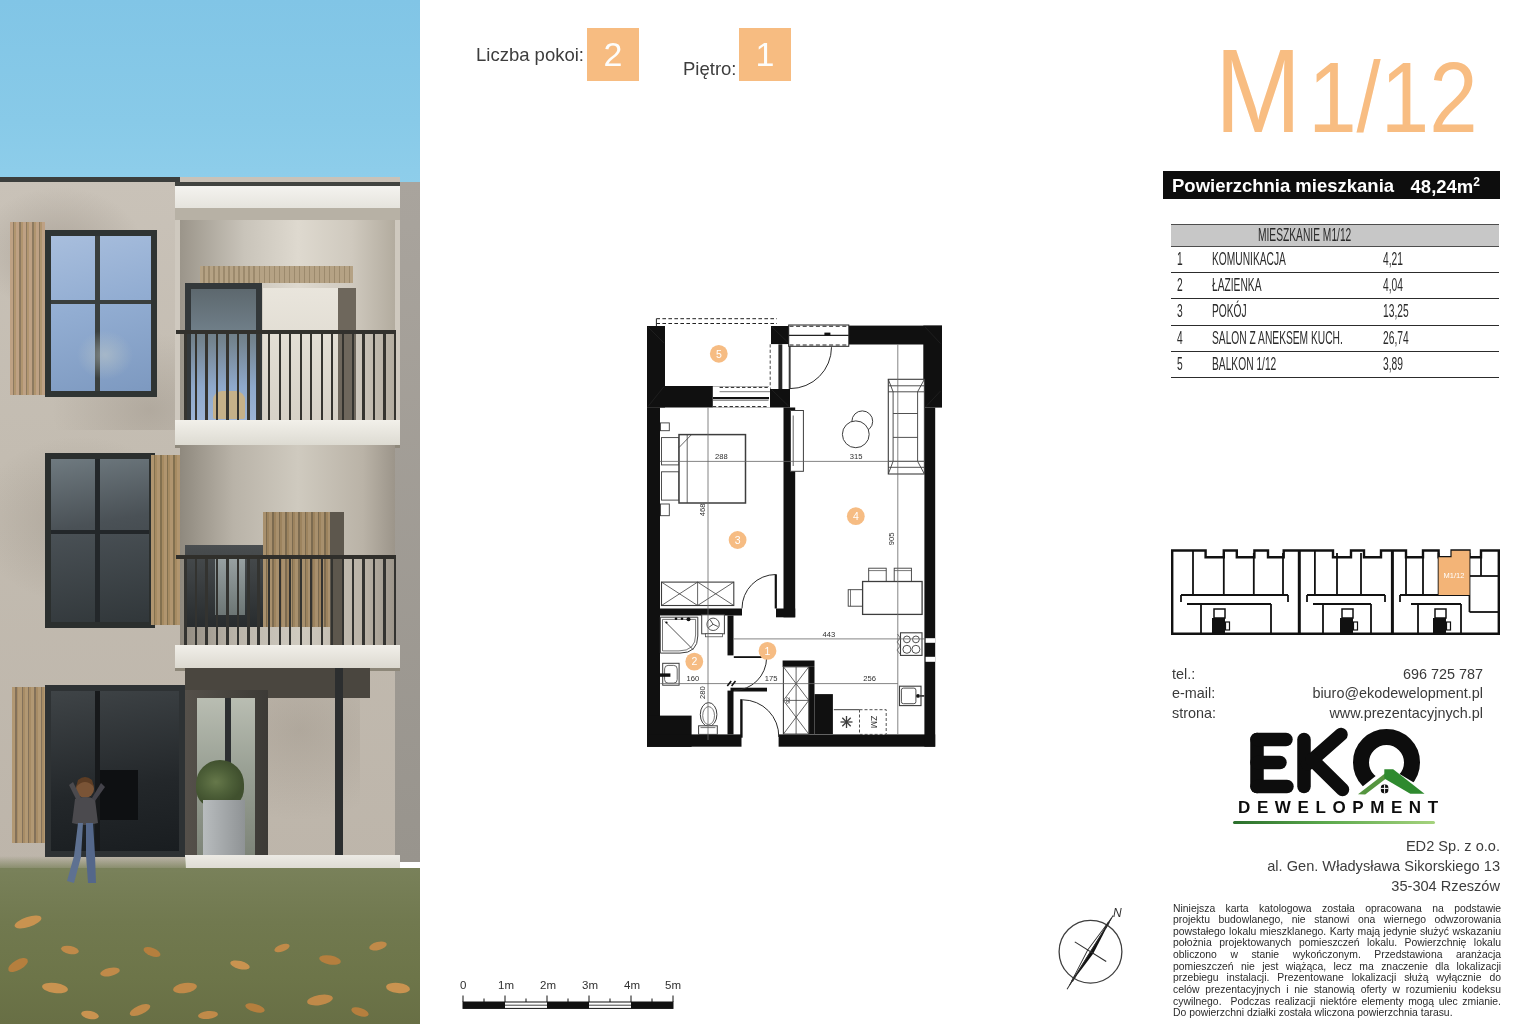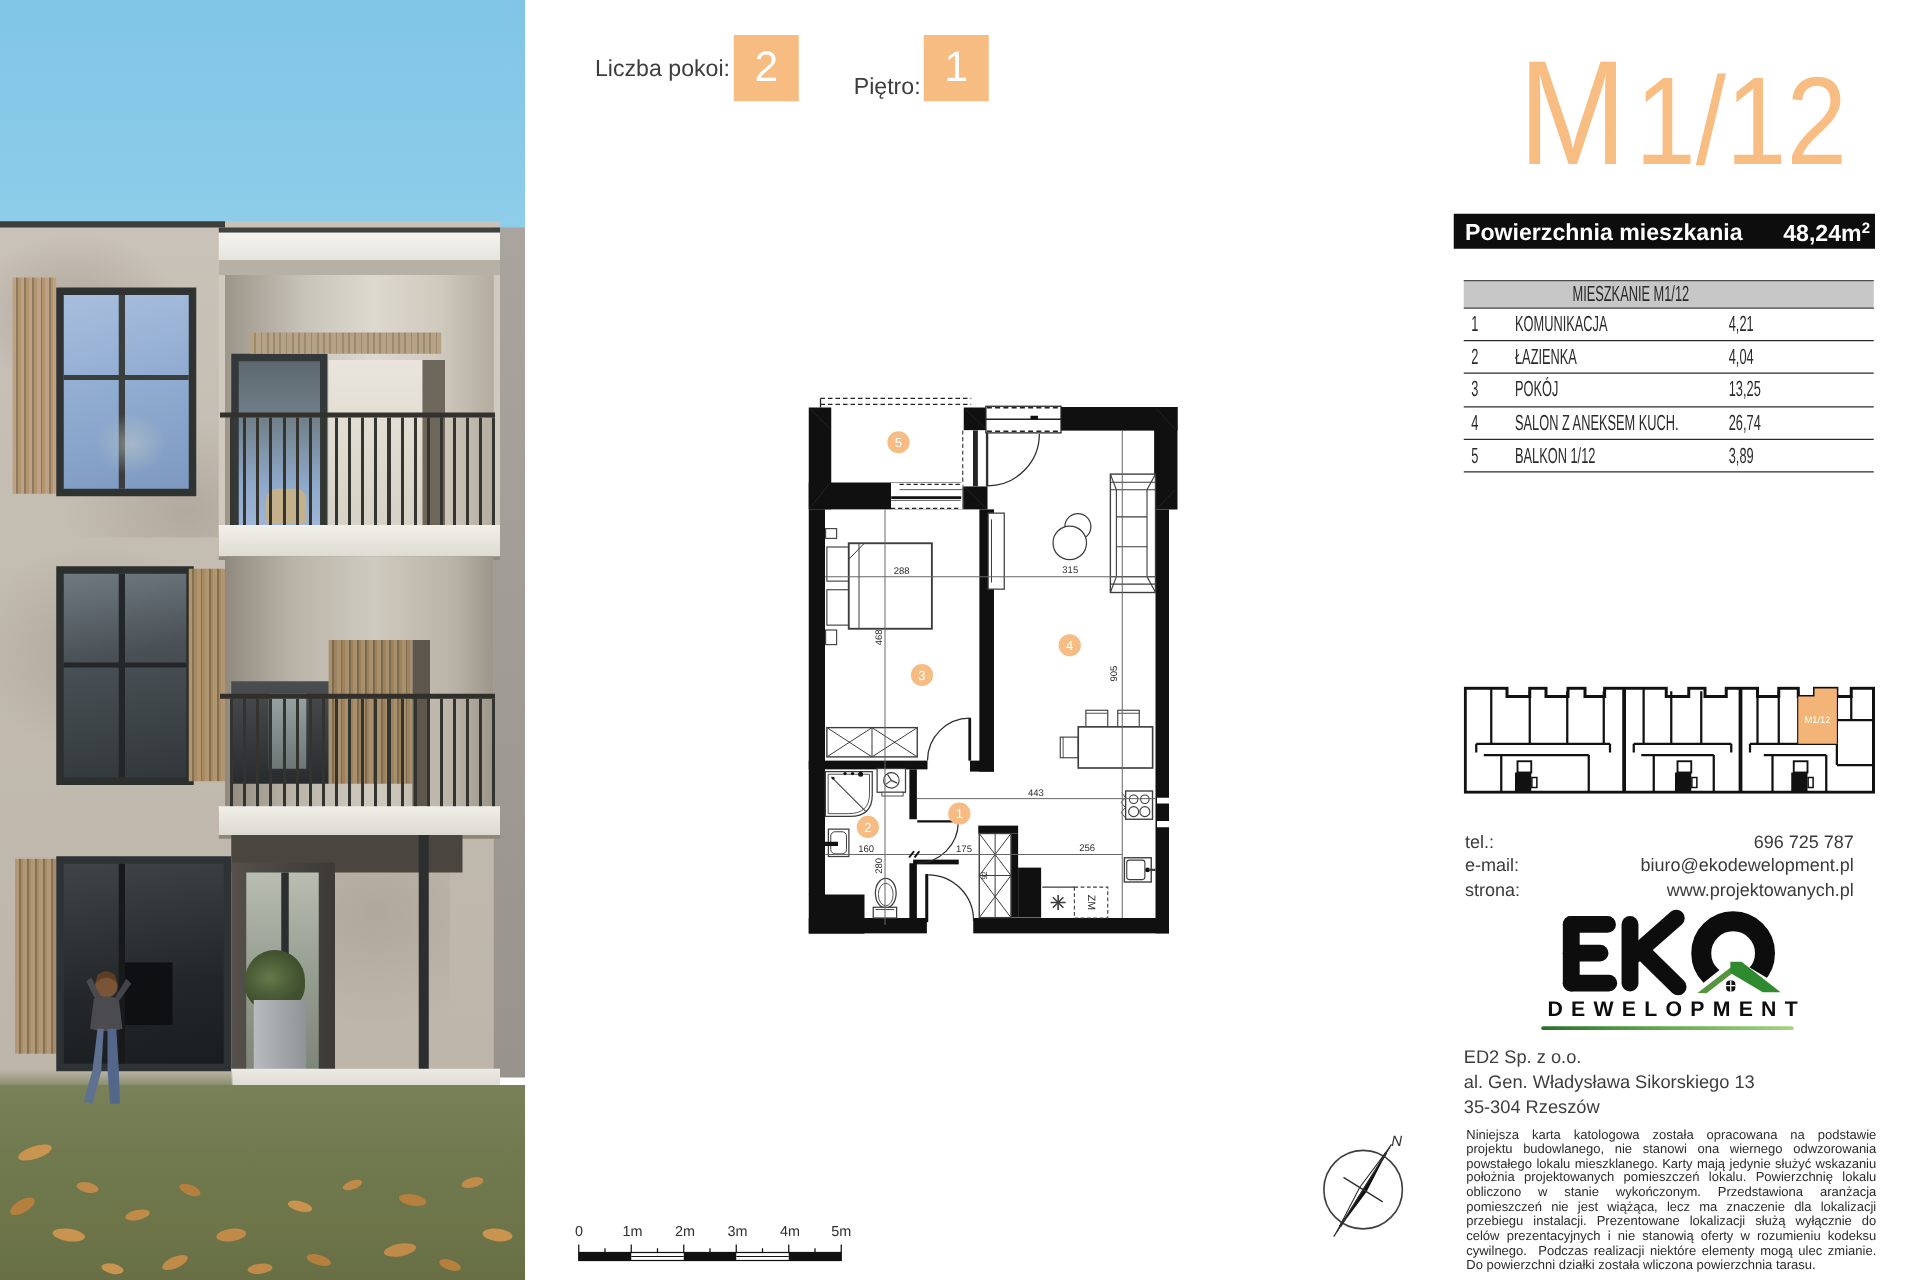--- a/index.html
+++ b/index.html
@@ -140,21 +140,21 @@
 <div class="abs" style="left:683px;top:44px;font-size:18.5px;color:#3d3d3d;white-space:nowrap;margin-top:14px;">Piętro:</div>
 
 <div class="abs" style="left:739px;top:28px;width:52px;height:53px;background:#f7bc81;color:#fdfdfb;font-size:34px;font-weight:400;text-align:center;line-height:52px;">1</div>
 
 <div class="abs" style="left:1215px;top:31px;color:#f8bd82;white-space:nowrap;transform:scaleX(0.87);transform-origin:0 0;">
   <span style="font-size:119px;line-height:120px;">M</span><span style="font-size:100px;line-height:120px;margin-left:8px;">1/12</span>
 </div>
 
 <div class="abs" style="left:1163px;top:171px;width:337px;height:28px;background:#0d0d0d;color:#fff;">
   <span class="abs" style="left:9px;top:3.5px;font-size:18.5px;font-weight:bold;">Powierzchnia mieszkania</span>
-  <span class="abs" style="right:4px;top:3.5px;font-size:18.5px;font-weight:bold;">48,24m<span style="font-size:12px;vertical-align:super;">2</span></span>
+  <span class="abs" style="right:20px;top:3.5px;font-size:18.5px;font-weight:bold;">48,24m<span style="font-size:12px;vertical-align:super;">2</span></span>
 </div>
 
 <div class="abs" style="left:1171px;top:224px;width:328px;color:#2a2a2a;text-align:center;">
 
   <div style="height:20.5px;background:#c7c7c7;border-top:1.5px solid #4d4d4d;border-bottom:1.5px solid #4d4d4d;font-size:17.5px;line-height:20.5px;padding-left:6px;"><span class="cond">MIESZKANIE M1/12</span></div>
 
 
   <div style="position:relative;height:25.4px;border-bottom:1px solid #2c2c2c;font-size:17.5px;line-height:25.4px;">
     <span class="cond abs" style="left:6px;">1</span>
     <span class="cond abs" style="left:41px;">KOMUNIKACJA</span>
@@ -541,21 +541,21 @@
     </g>
   </g>
 </svg>
 
 <div class="abs" style="left:1172px;top:665px;width:311px;font-size:14.4px;color:#3a3a3a;">
 
   <div style="position:relative;height:19.4px;line-height:19.4px;"><span>tel.:</span><span style="position:absolute;right:0;">696 725 787</span></div>
 
   <div style="position:relative;height:19.4px;line-height:19.4px;"><span>e-mail:</span><span style="position:absolute;right:0;">biuro@ekodewelopment.pl</span></div>
 
-  <div style="position:relative;height:19.4px;line-height:19.4px;"><span>strona:</span><span style="position:absolute;right:0;">www.projektowanych.pl</span></div>
+  <div style="position:relative;height:19.4px;line-height:19.4px;"><span>strona:</span><span style="position:absolute;right:0;">www.prezentacyjnych.pl</span></div>
 </div>
 
 <svg class="abs" style="left:1230px;top:726px;" width="220" height="100" viewBox="0 0 220 100">
   <g stroke="#0d0d0d" stroke-width="13.5" stroke-linecap="round" fill="none">
     <path d="M27 13.5 L27 60.5"></path>
     <path d="M27 13.5 L56 13.5"></path>
     <path d="M27 36.5 L50 36.5"></path>
     <path d="M27 60.5 L57 60.5"></path>
     <path d="M74 13.5 L74 60.5"></path>
     <path d="M111 8.5 L77.5 38"></path>
@@ -573,21 +573,21 @@
 
   <path d="M154.9 47.6 L128 68.3 L135.2 68.6 L157.4 51.4 Z" fill="#55953f"></path>
 
   <path d="M154.3 43.3 L163.2 43.3 L194.5 67.8 L180.3 67.8 L154.3 52.4 Z" fill="#2f8a2f"></path>
 </svg>
 
 <div class="abs" style="left:1238px;top:798px;font-size:17px;font-weight:bold;color:#0d0d0d;letter-spacing:6.6px;white-space:nowrap;">DEWELOPMENT</div>
 
 <div class="abs" style="left:1233px;top:820.5px;width:202px;height:3.6px;border-radius:2px;background:linear-gradient(90deg,#2a6e2c,#5aa84c 45%,#a6d37e);"></div>
 
-<div class="abs" style="left:1171px;top:836px;width:329px;text-align:left;font-size:14.6px;line-height:20.2px;color:#3d3d3d;">
+<div class="abs" style="left:1171px;top:836px;width:329px;text-align:right;font-size:14.6px;line-height:20.2px;color:#3d3d3d;">
   ED2 Sp. z o.o.<br>
   al. Gen. Władysława Sikorskiego 13<br>
   35-304 Rzeszów
 </div>
 
 <div class="abs" style="left:1173px;top:902.5px;width:328px;font-size:10.4px;line-height:11.66px;color:#2b2b2b;">
   <div style="text-align:justify;text-align-last:justify;">Niniejsza karta katologowa została opracowana na podstawie</div>
   <div style="text-align:justify;text-align-last:justify;">projektu budowlanego, nie stanowi ona wiernego odwzorowania</div>
   <div style="text-align:justify;text-align-last:justify;">powstałego lokalu mieszklanego. Karty mają jedynie służyć wskazaniu</div>
   <div style="text-align:justify;text-align-last:justify;">położnia projektowanych pomieszczeń lokalu. Powierzchnię lokalu</div>

